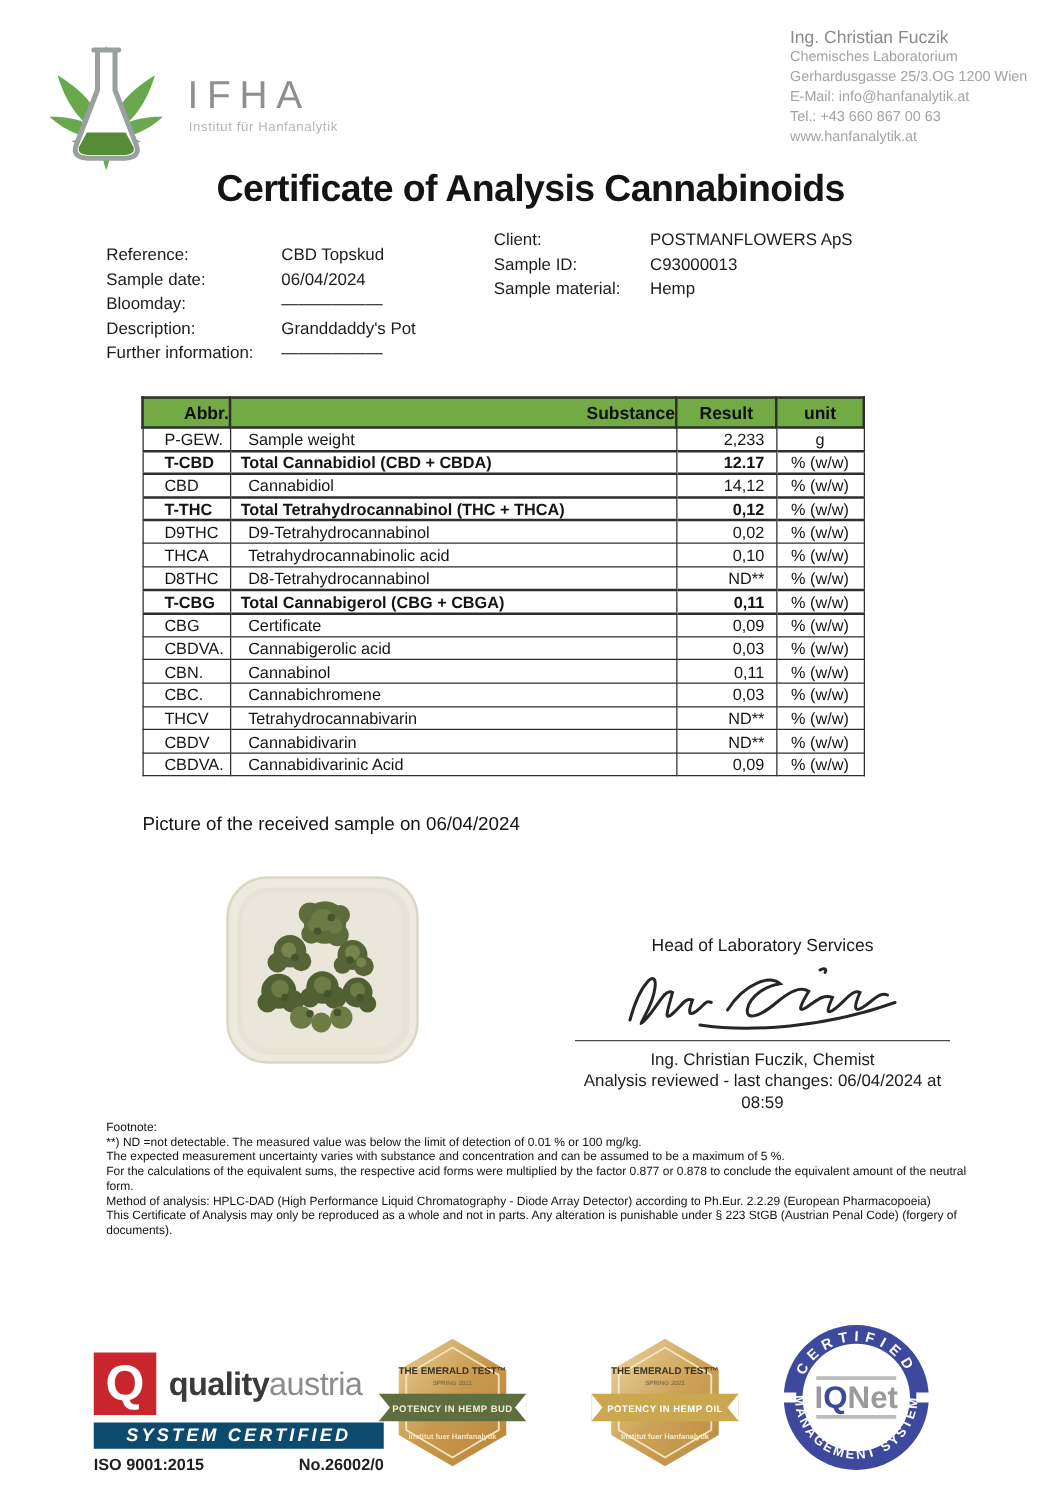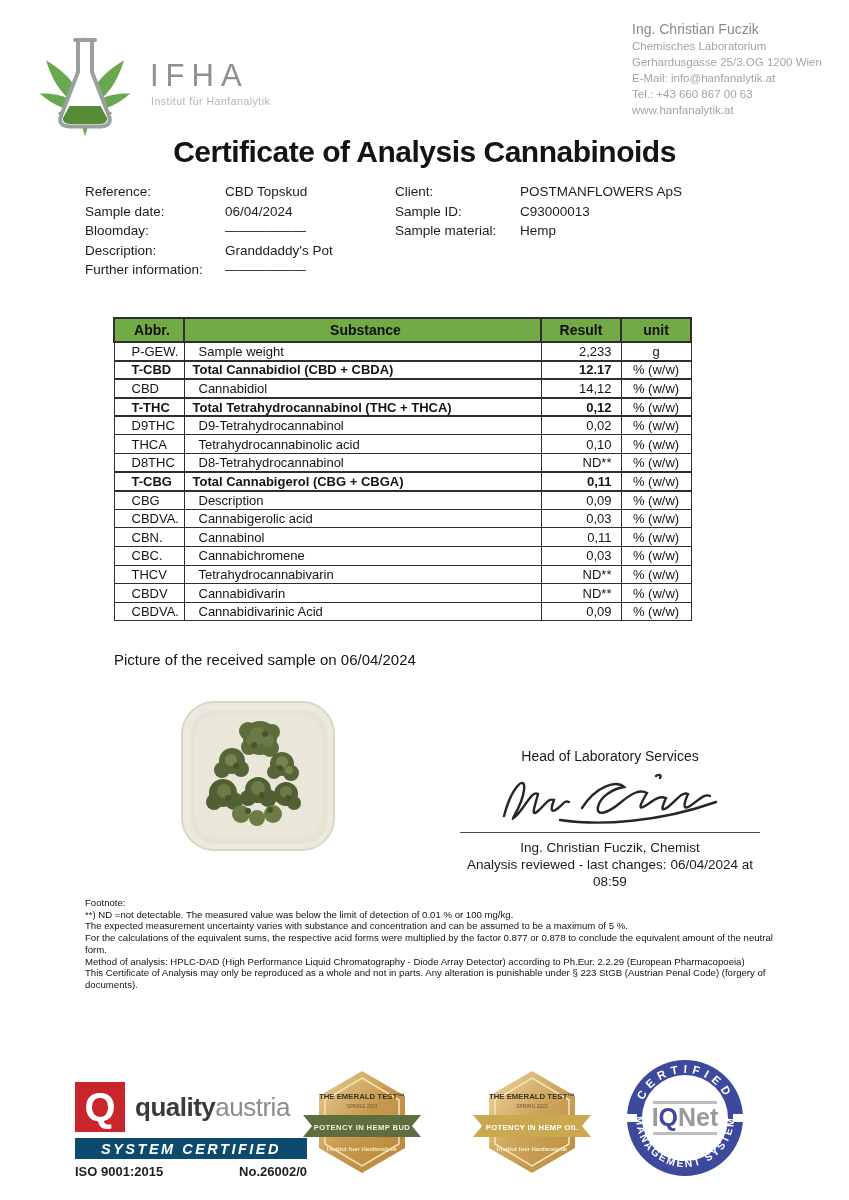--- a/index.html
+++ b/index.html
@@ -9,32 +9,32 @@
   
   .logo-wrap { position:absolute; left:28px; top:18px; width:260px; height:118px; }
   .contact { position:absolute; left:632px; top:20px; width:200px; }
   .contact .c-name { font-size:14px; color:#8a8a8a; line-height:18px; }
   .contact .c-line { font-size:11.5px; color:#a3a3a3; line-height:16px; }
 
   .doc-title { position:absolute; top:135px; left:0; right:0; text-align:center;
                font-size:30px; font-weight:bold; letter-spacing:-0.5px; color:#141414; }
 
   
-  .info-left  { position:absolute; left:85px;  top:184px; }
+  .info-left  { position:absolute; left:85px;  top:196px; }
   .info-right { position:absolute; left:395px; top:184px; }
   .info-row { display:flex; height:19.6px; font-size:13.5px; color:#1c1c1c; }
   .info-left  .info-label { width:140px; }
   .info-right .info-label { width:125px; }
   .info-value { white-space:pre; }
 
   
   .results { position:absolute; left:113px; top:317px; }
   table { border-collapse:collapse; table-layout:fixed; width:577px; font-size:13px; color:#141414; }
   col.c-abbr{width:70px;} col.c-sub{width:357px;} col.c-res{width:80px;} col.c-unit{width:70px;}
-  th { background:#72aa45; border:2px solid #2e2e2e; height:24px; font-weight:600; font-size:14px; text-align:center; padding-left:6px; color:#101010; }
+  th { background:#72aa45; border:2px solid #2e2e2e; height:24px; font-weight:600; font-size:14px; text-align:right; padding-left:6px; color:#101010; }
   th.center { text-align:center; padding-left:0; }
   td { border:1px solid #2e2e2e; height:18.6px; }
   td.col-abbr { padding-left:17px; }
   td.col-substance { padding-left:14px; }
   td.col-result { text-align:right; padding-right:9px; }
   td.col-unit { text-align:center; }
   tr.total-row td { font-weight:bold; border-top:2px solid #2e2e2e; border-bottom:2px solid #2e2e2e; }
   tr.total-row td.col-substance { padding-left:8px; }
   tr.total-row td.col-unit { font-weight:normal; }
 
@@ -209,21 +209,21 @@
             <td class="col-unit">% (w/w)</td>
           </tr>
           <tr class="total-row">
             <td class="col-abbr">T-CBG</td>
             <td class="col-substance">Total Cannabigerol (CBG + CBGA)</td>
             <td class="col-result">0,11</td>
             <td class="col-unit">% (w/w)</td>
           </tr>
           <tr>
             <td class="col-abbr">CBG</td>
-            <td class="col-substance">Description</td>
+            <td class="col-substance">Certificate</td>
             <td class="col-result">0,09</td>
             <td class="col-unit">% (w/w)</td>
           </tr>
           <tr>
             <td class="col-abbr">CBDVA.</td>
             <td class="col-substance">Cannabigerolic acid</td>
             <td class="col-result">0,03</td>
             <td class="col-unit">% (w/w)</td>
           </tr>
           <tr>

